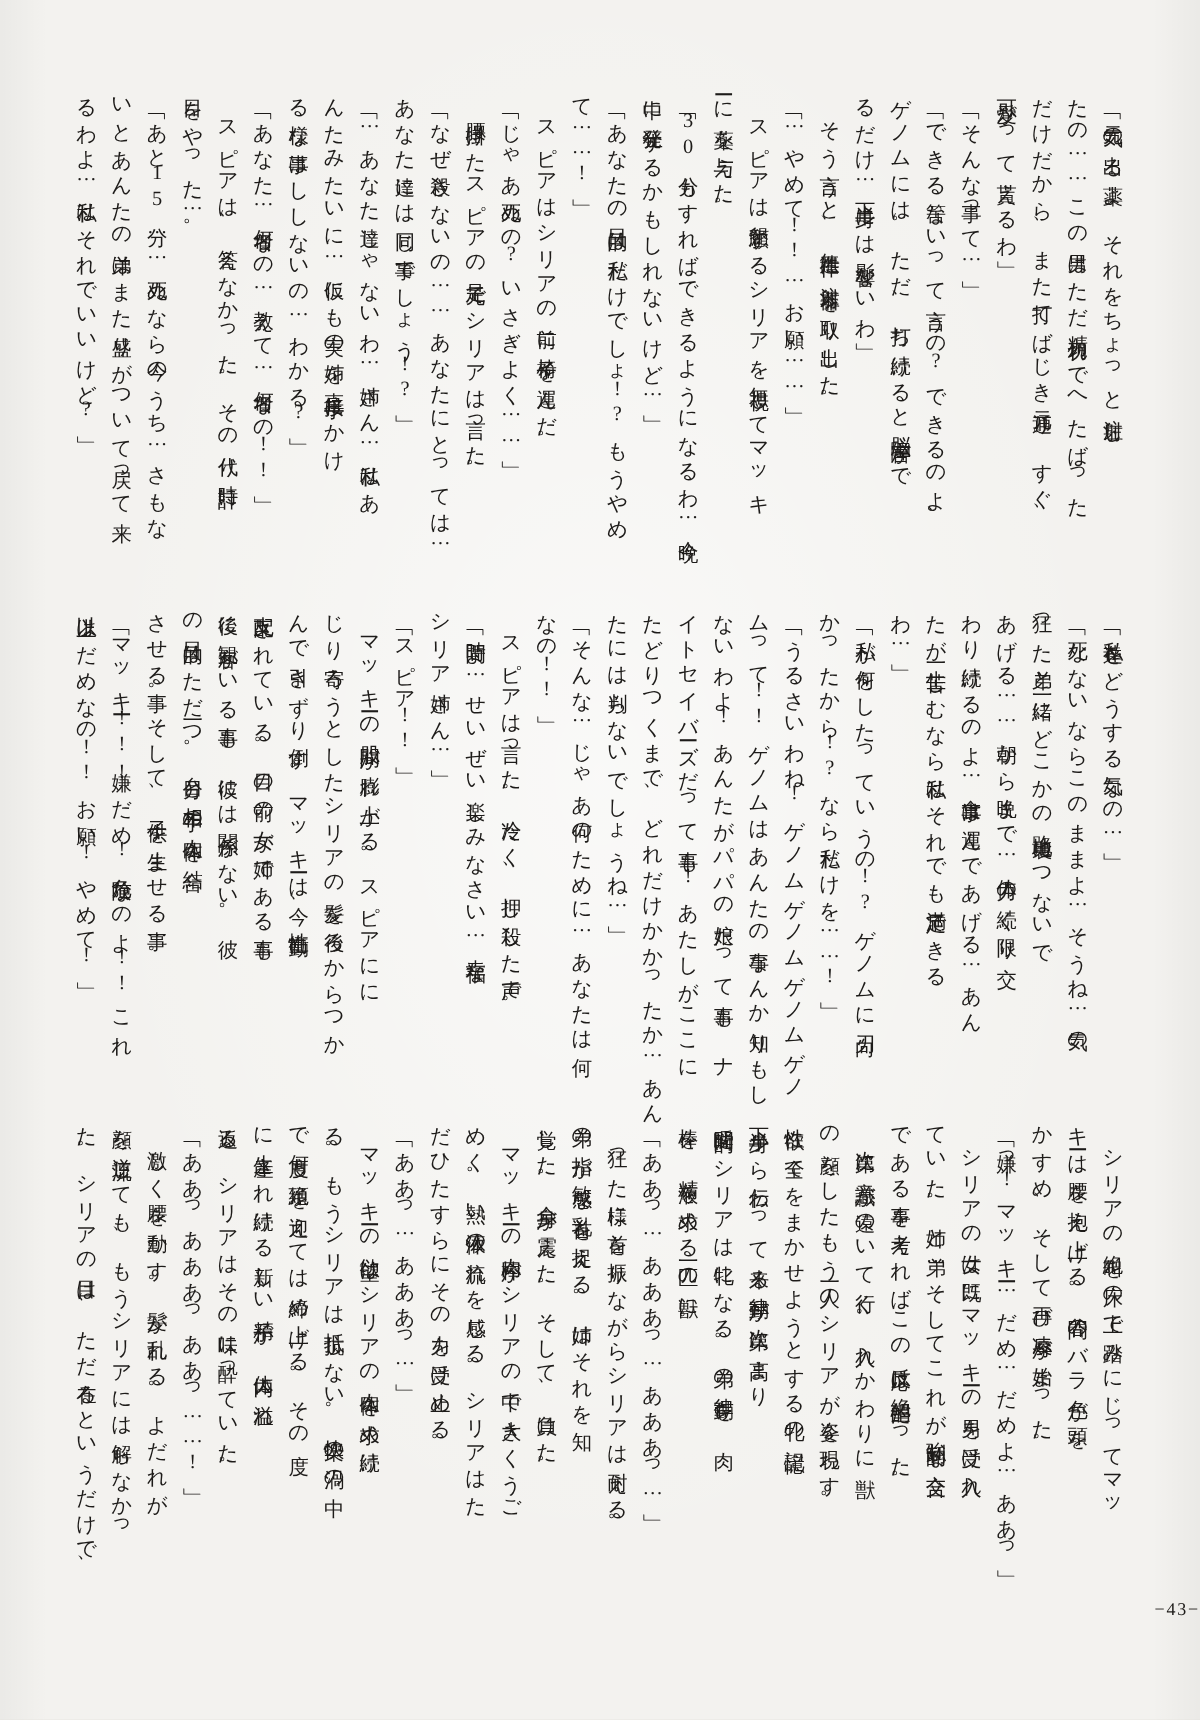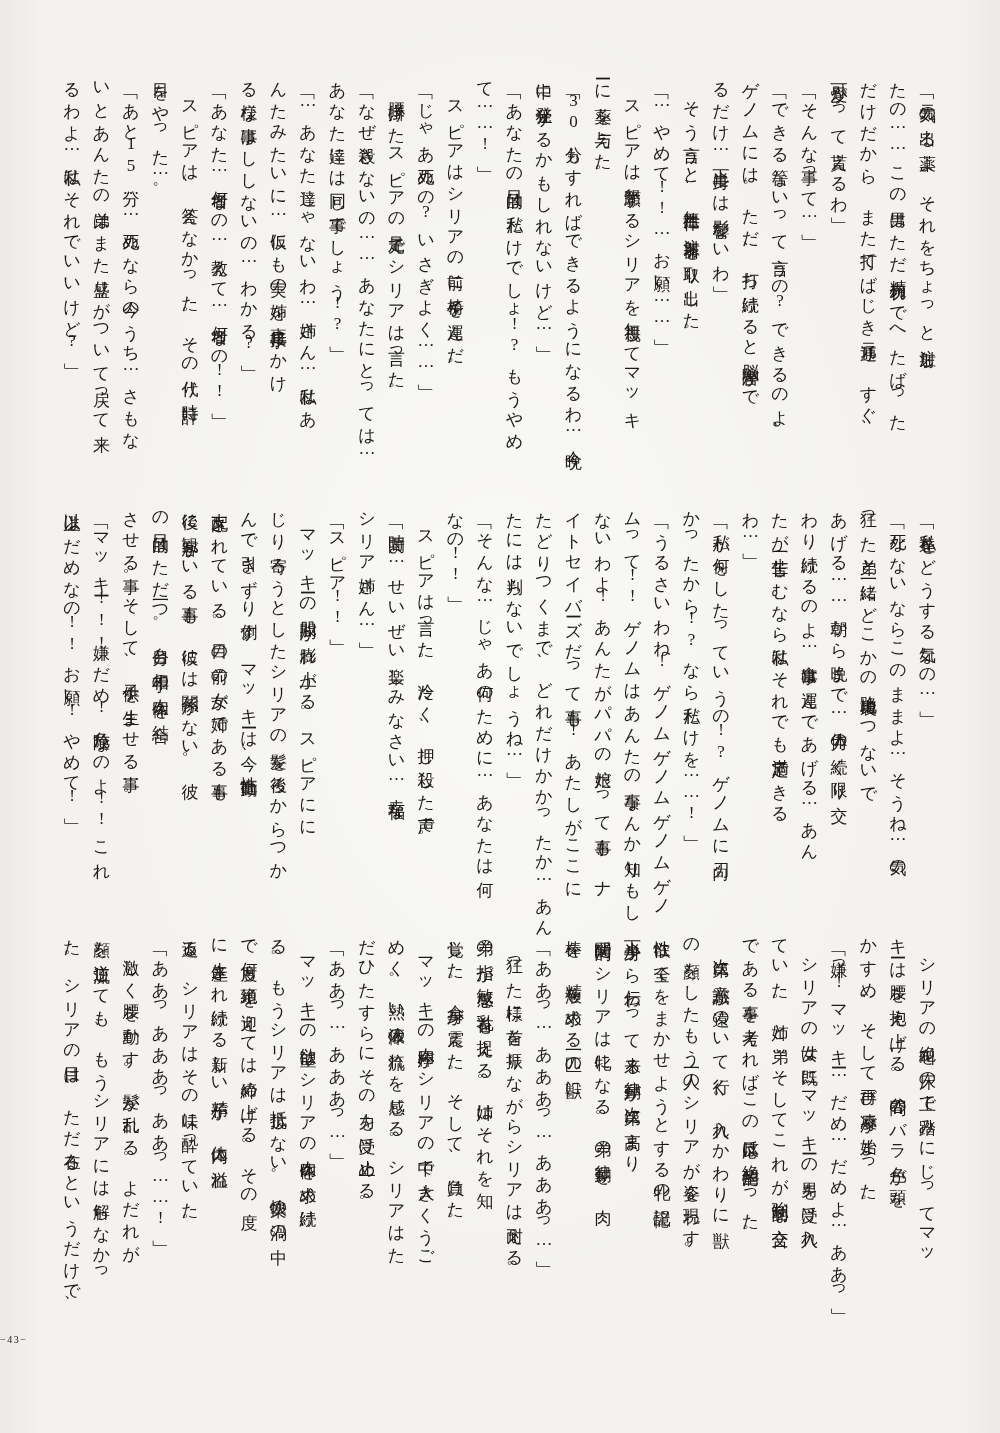--- a/index.html
+++ b/index.html
@@ -34,22 +34,22 @@
     line-height: 29.5px;      
     letter-spacing: 2.2px;    
     white-space: nowrap;
   }
   .band .line.indent { padding-top: 19px; }
   .page-number {
     position: absolute;
     top: 1334px;
     left: 0;
     width: 100%;
-    text-align: left;
-    font-size: 10px;
+    text-align: right;
+    font-size: 15px;
     letter-spacing: 1.5px;
   }
 </style>
 </head>
 <body>
 
 <div class="page">
 
   <section class="band" id="band1">
       <p class="line indent">「元気の出る薬よ。それをちょっと注射し</p>

